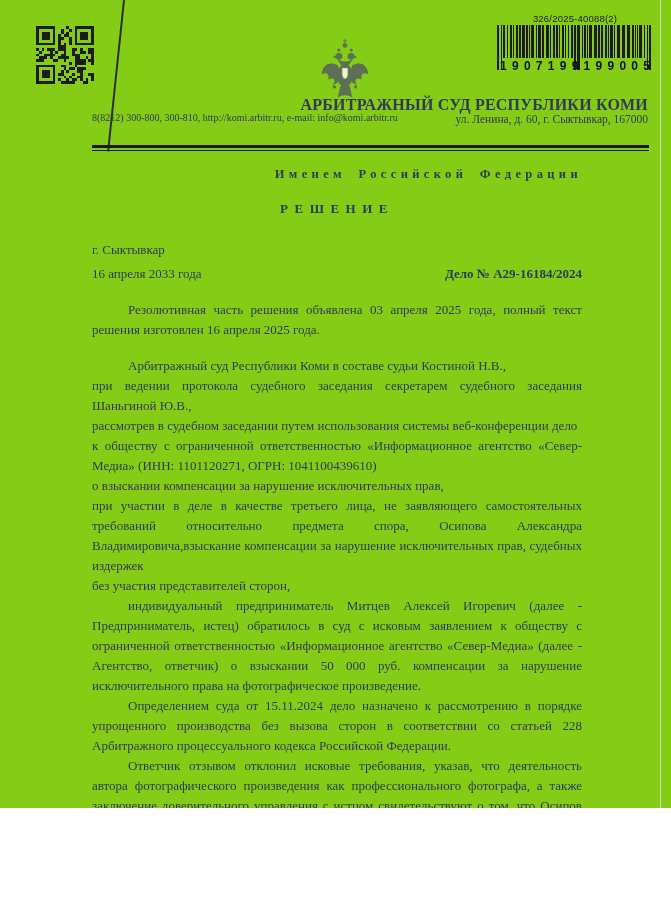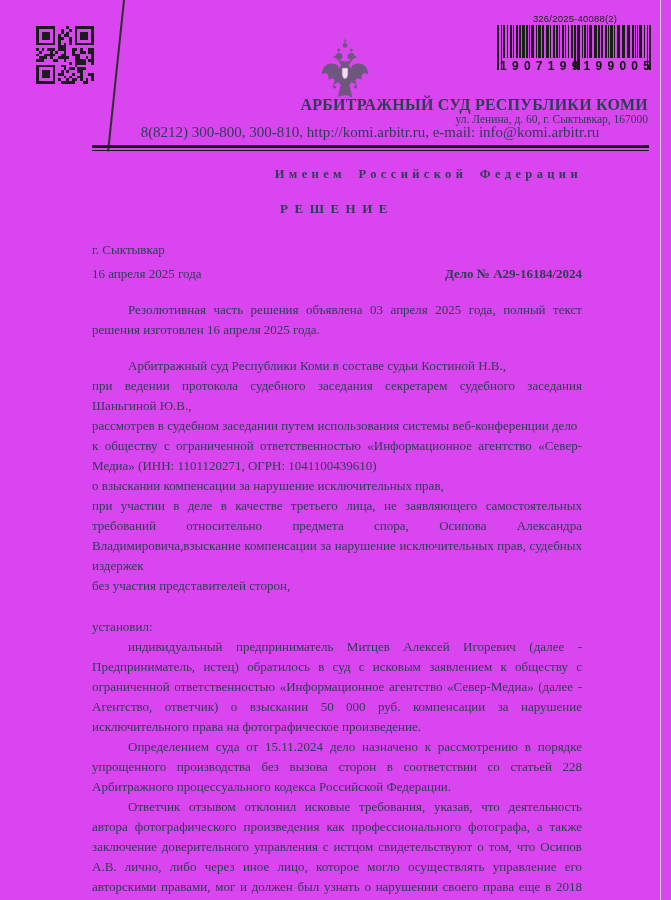--- a/index.html
+++ b/index.html
@@ -3,22 +3,22 @@
 <meta charset="utf-8">
 <style>
   html,body{margin:0;padding:0;}
   :root{
     --ink:#2f3c55;
     --rule:#1a1a1a;
     --bar:#1c1c1c;
   }
   .page{
     position:relative;
-    width:671px;height:900px;
-    background:#d946ef;
+    width:671px;height:808px;
+    background:#84cc16;
     overflow:hidden;
     font-family:"Liberation Serif","DejaVu Serif",serif;
     color:var(--ink);
   }
   
   .scan-line-top-left{
     position:absolute;left:123px;top:0;width:2px;height:152px;
     background:#2f2f2f;transform:rotate(6deg);transform-origin:top left;
   }
   .scan-line-right{
@@ -31,21 +31,21 @@
   .barcode-svg{display:block;margin-top:1px;}
   .barcode-digits{
     position:absolute;left:4px;right:4px;top:46px;
     display:flex;justify-content:space-between;
     font-family:"Liberation Sans","DejaVu Sans",sans-serif;
     font-size:12px;color:#111;font-weight:bold;
   }
   .emblem{position:absolute;left:319px;top:34px;width:52px;height:80px;opacity:.8;}
   .court-name{position:absolute;left:92px;top:96px;width:556px;text-align:right;font-weight:bold;font-size:16px;letter-spacing:.2px;}
   .court-address{position:absolute;left:92px;top:113px;width:556px;text-align:right;font-size:11.5px;}
-  .court-contacts{position:absolute;left:92px;top:124px;width:556px;text-align:center;font-size:15px;}
+  .court-contacts{position:absolute;left:92px;top:112px;width:556px;font-size:10px;}
   .rule{position:absolute;left:92px;top:145px;width:557px;height:2px;border-top:3px solid var(--rule);border-bottom:1px solid var(--rule);}
   
   .in-name{position:absolute;left:92px;top:167px;width:490px;text-align:right;font-weight:bold;font-size:12.5px;letter-spacing:.35em;word-spacing:.4em;}
   .decision{position:absolute;left:92px;top:201px;width:490px;text-align:center;font-weight:bold;font-size:13px;letter-spacing:.5em;}
   .city{position:absolute;left:92px;top:242px;font-size:13px;}
   .daterow{position:absolute;left:92px;top:266px;width:490px;display:flex;justify-content:space-between;font-size:13px;}
   .case-no{font-weight:bold;}
   
   .body{position:absolute;left:92px;top:300px;width:490px;font-size:13px;line-height:20px;text-align:justify;}
   .body p{margin:0;}
@@ -382,32 +382,31 @@
   <div class="court-name">АРБИТРАЖНЫЙ СУД РЕСПУБЛИКИ КОМИ</div>
   <div class="court-address">ул. Ленина, д. 60, г. Сыктывкар, 167000</div>
   <div class="court-contacts">8(8212) 300-800, 300-810, http://komi.arbitr.ru, e-mail: info@komi.arbitr.ru</div>
   <div class="rule"></div>
 
   <div class="in-name">Именем Российской Федерации</div>
   <div class="decision">РЕШЕНИЕ</div>
 
   <div class="city">г. Сыктывкар</div>
   <div class="daterow">
-    <span>16 апреля 2025 года</span>
+    <span>16 апреля 2033 года</span>
     <span class="case-no">Дело № А29-16184/2024</span>
   </div>
 
   <div class="body">
       <p class="para indent">Резолютивная часть решения объявлена 03 апреля 2025 года, полный текст решения изготовлен 16 апреля 2025 года.</p>
       <p class="para indent gap">Арбитражный суд Республики Коми в составе судьи Костиной Н.В.,</p>
       <p class="para">при ведении протокола судебного заседания секретарем судебного заседания Шаньгиной Ю.В.,</p>
       <p class="para">рассмотрев в судебном заседании путем использования системы веб-конференции дело</p>
       <p class="para">к обществу с ограниченной ответственностью «Информационное агентство «Север-Медиа» (ИНН: 1101120271, ОГРН: 1041100439610)</p>
       <p class="para">о взыскании компенсации за нарушение исключительных прав,</p>
       <p class="para">при участии в деле в качестве третьего лица, не заявляющего самостоятельных требований относительно предмета спора, Осипова Александра Владимировича,взыскание компенсации за нарушение исключительных прав, судебных издержек</p>
       <p class="para">без участия представителей сторон,</p>
-      <p class="para gap2">установил:</p>
       <p class="para indent">индивидуальный предприниматель Митцев Алексей Игоревич (далее - Предприниматель, истец) обратилось в суд с исковым заявлением к обществу с ограниченной ответственностью «Информационное агентство «Север-Медиа» (далее - Агентство, ответчик) о взыскании 50 000 руб. компенсации за нарушение исключительного права на фотографическое произведение.</p>
       <p class="para indent">Определением суда от 15.11.2024 дело назначено к рассмотрению в порядке упрощенного производства без вызова сторон в соответствии со статьей 228 Арбитражного процессуального кодекса Российской Федерации.</p>
       <p class="para indent">Ответчик отзывом отклонил исковые требования, указав, что деятельность автора фотографического произведения как профессионального фотографа, а также заключение доверительного управления с истцом свидетельствуют о том, что Осипов А.В. лично, либо через иное лицо, которое могло осуществлять управление его авторскими правами, мог и должен был узнать о нарушении своего права еще в 2018 году, соответственно, на момент предъявления иска истцом был пропущен срок исковой давности по заявленным требованиям. В случае признания исковых требований правомерными, ответчиком заявлено об уменьшении размера компенсации до 10 000 руб. Вознаграждение за право</p>
     </div>
 
 </div>
 
 </body></html>

